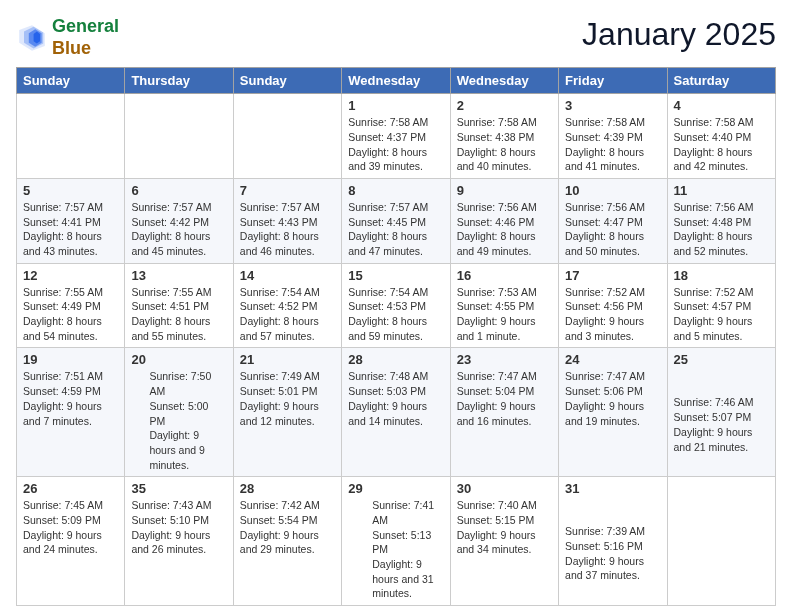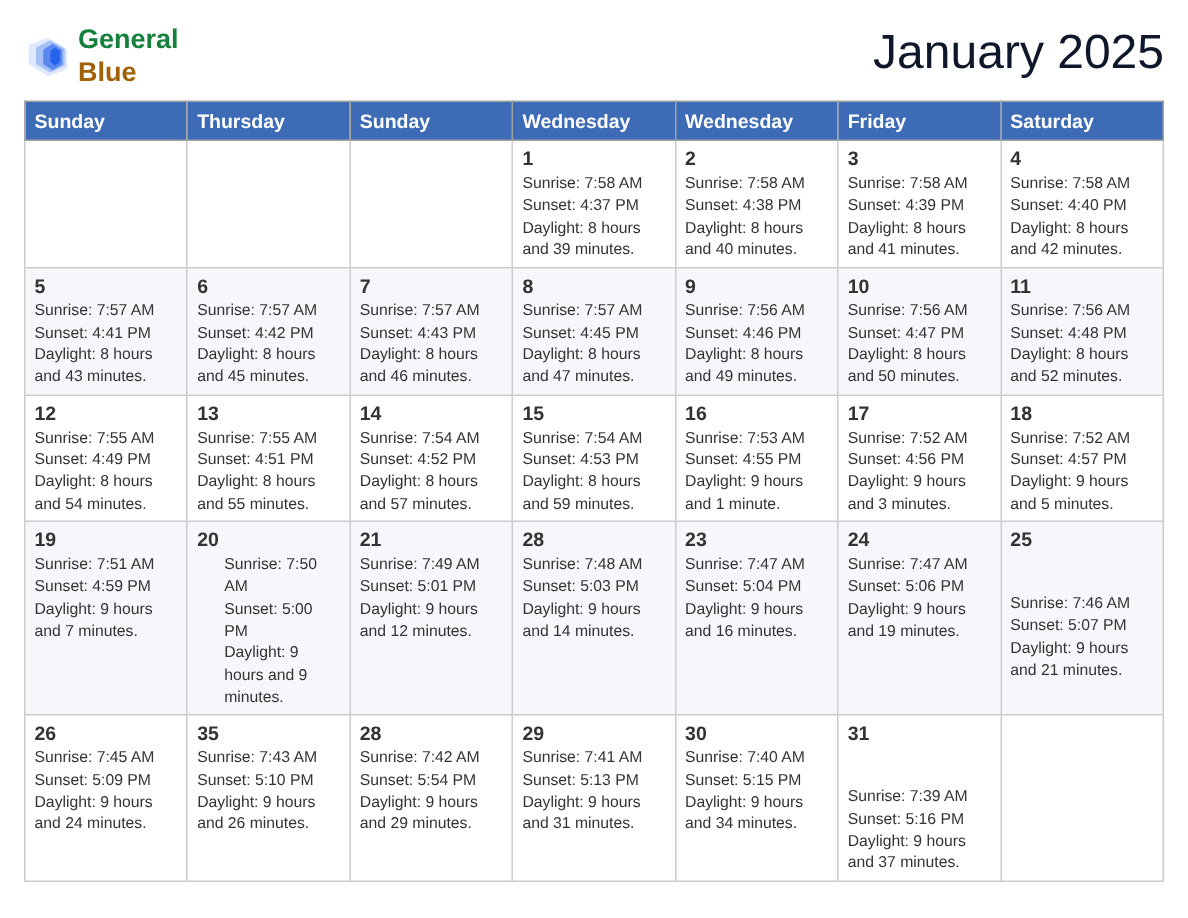--- a/index.html
+++ b/index.html
@@ -295,21 +295,21 @@
 Daylight: 9 hours and 26 minutes.</div>
         </td>
         <td>
           <span class="day-num">28</span>
           <div class="cell-text" style="white-space: pre-line;">Sunrise: 7:42 AM
 Sunset: 5:54 PM
 Daylight: 9 hours and 29 minutes.</div>
         </td>
         <td>
           <span class="day-num">29</span>
-          <div class="cell-text" style="white-space: pre-line;">Sunrise: 7:41 AM
+          <div class="cell-text" style="white-space: pre-line; margin-left: 24px;">Sunrise: 7:41 AM
 Sunset: 5:13 PM
 Daylight: 9 hours and 31 minutes.</div>
         </td>
         <td>
           <span class="day-num">30</span>
           <div class="cell-text" style="white-space: pre-line;">Sunrise: 7:40 AM
 Sunset: 5:15 PM
 Daylight: 9 hours and 34 minutes.</div>
         </td>
         <td>

